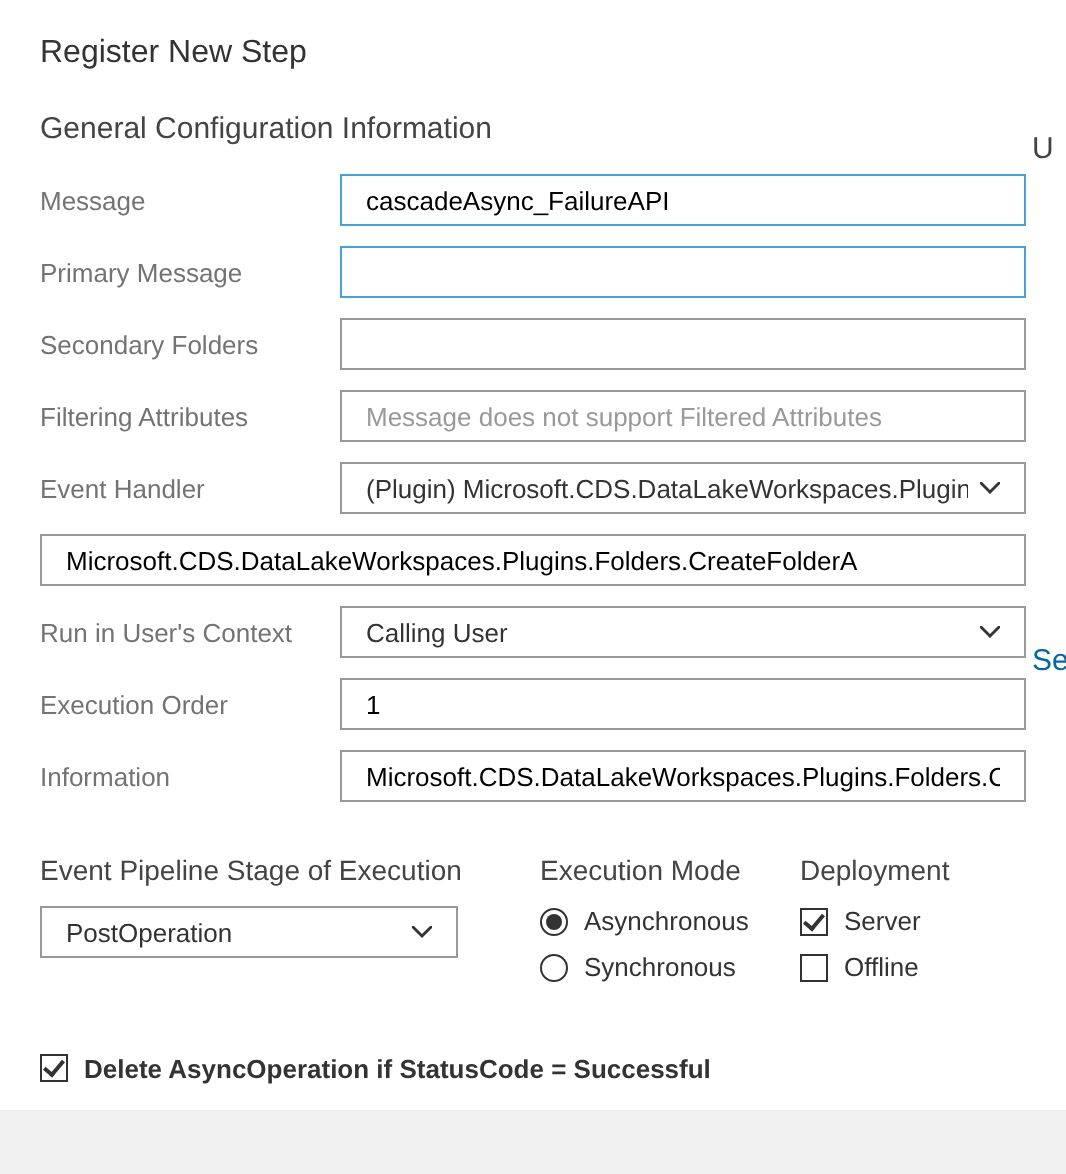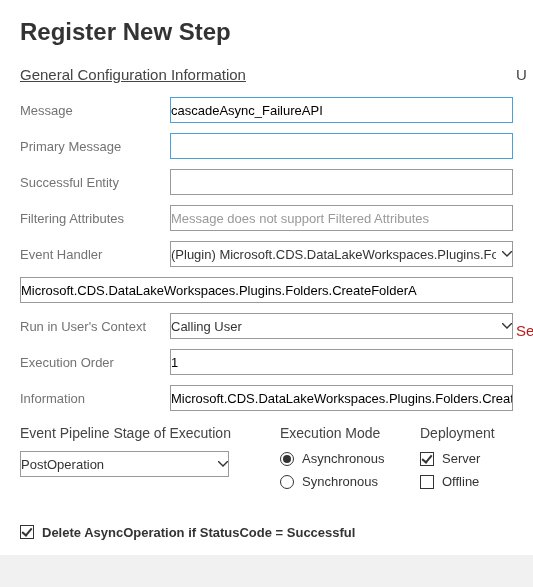--- a/index.html
+++ b/index.html
@@ -10,30 +10,29 @@
     font-size: 13px;
     width: 533px;
     height: 587px;
     overflow: hidden;
     position: relative;
   }
   .header {
     padding: 18px 20px 10px 20px;
   }
   .header h1 {
-    font-weight: 700;
-    font-size: 24px;
+    font-weight: 400;
+    font-size: 16px;
     color: #333;
   }
   .section-title {
     font-size: 15px;
     font-weight: 400;
     color: #444;
     margin: 10px 0 14px 0;
-    text-decoration: underline;
   }
   .content {
     padding: 0 20px;
   }
   .row {
     display: flex;
     align-items: center;
     margin-bottom: 10px;
   }
   .label {
@@ -43,21 +42,21 @@
     color: #737373;
   }
   .field {
     flex: 1;
     min-width: 0;
   }
   input[type="text"], .select-box {
     width: 100%;
     height: 26px;
     border: 1px solid #999;
-    padding: 0 0;
+    padding: 0 12px;
     font-size: 13px;
     font-family: inherit;
     background: #fff;
   }
   input.active-border { border: 1px solid #4aa0d8; }
   input::placeholder { color: #999; font-style: normal; }
   .select-box {
     display: flex;
     align-items: center;
     justify-content: space-between;
@@ -66,22 +65,21 @@
     white-space: nowrap;
   }
   .select-text { overflow: hidden; text-overflow: clip; }
   .chev {
     flex: 0 0 auto;
     margin-left: 6px;
   }
   .chev svg { display:block; }
   .subcols {
     display: flex;
-    margin-top: 14px;
-    gap: 10px;
+    margin-top: 26px;
   }
   .subcol h2 {
     font-size: 14px;
     font-weight: 400;
     color: #444;
     margin-bottom: 10px;
   }
   .pipeline-col { flex: 0 0 250px; }
   .exec-col { flex: 0 0 130px; }
   .deploy-col { flex: 1; }
@@ -129,21 +127,21 @@
     left: 516px;
     top: 66px;
     font-size: 15px;
     color: #444;
   }
   .right-edge2 {
     position: absolute;
     left: 516px;
     top: 322px;
     font-size: 15px;
-    color: #b91c1c;
+    color: #0369a1;
   }
   .footer-bar {
     position: absolute;
     left: 0; right: 0; bottom: 0;
     height: 32px;
     background: #f1f1f1;
   }
 </style>
 </head>
 <body>
@@ -159,21 +157,21 @@
     <div class="label">Message</div>
     <div class="field"><input type="text" class="active-border" value="cascadeAsync_FailureAPI" style=""></div>
   </div>
 
   <div class="row">
     <div class="label">Primary Message</div>
     <div class="field"><input type="text" class="active-border" value="" style=""></div>
   </div>
 
   <div class="row">
-    <div class="label">Successful Entity</div>
+    <div class="label">Secondary Folders</div>
     <div class="field"><input type="text" value="" style=""></div>
   </div>
 
   <div class="row">
     <div class="label">Filtering Attributes</div>
     <div class="field"><input type="text" placeholder="Message does not support Filtered Attributes" style=""></div>
   </div>
 
   <div class="row">
     <div class="label">Event Handler</div>

